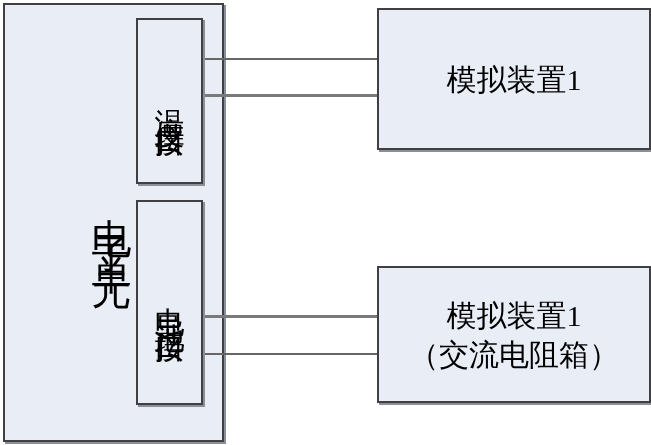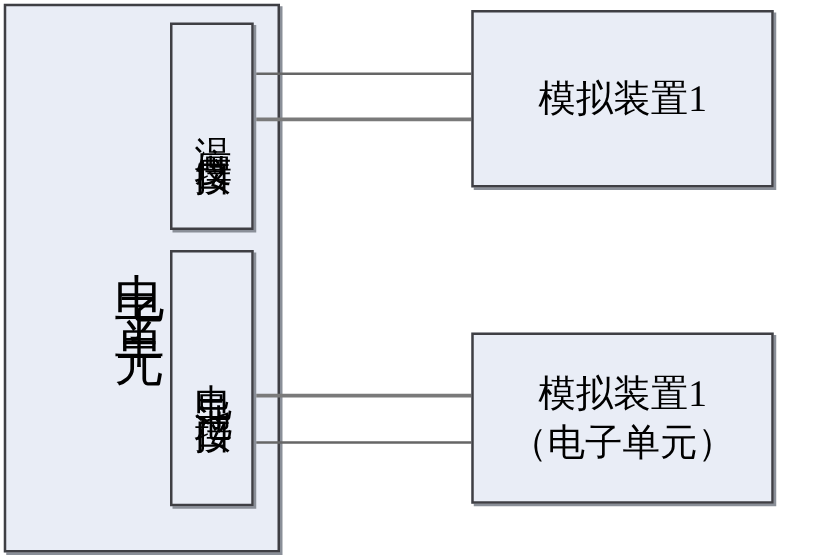--- a/index.html
+++ b/index.html
@@ -61,21 +61,21 @@
     left: 136px; top: 18px;
     width: 67px; height: 166px;
   }
   .cond-box {
     left: 136px; top: 200px;
     width: 67px; height: 205px;
   }
   
   .device-box {
     left: 377px;
-    width: 242px;
+    width: 274px;
     display: flex;
     flex-direction: column;
     align-items: center;
     justify-content: center;
     text-align: center;
   }
   .device-box-1 { top: 8px;  height: 142px; }
   .device-box-2 { top: 266px; height: 137px; }
   .device-line {
     font-size: 30px;
@@ -118,16 +118,16 @@
 
   <div class="connector connector-3"></div>
   <div class="connector connector-4"></div>
 
   <div class="box device-box device-box-1">
     <div class="device-line">模拟装置1</div>
   </div>
 
   <div class="box device-box device-box-2">
     <div class="device-line">模拟装置1</div>
-    <div class="device-line">（电子单元）</div>
+    <div class="device-line">（交流电阻箱）</div>
   </div>
 
 </div>
 
 </body></html>

